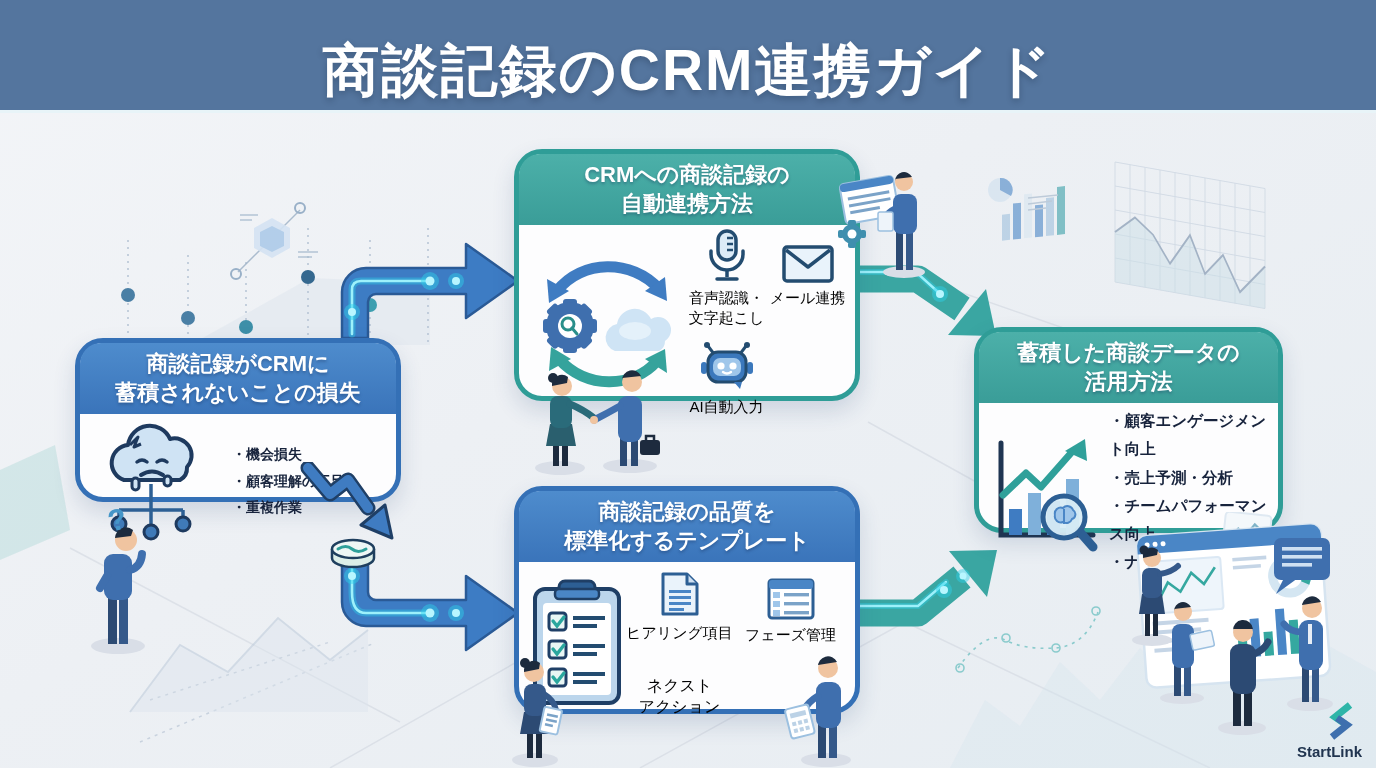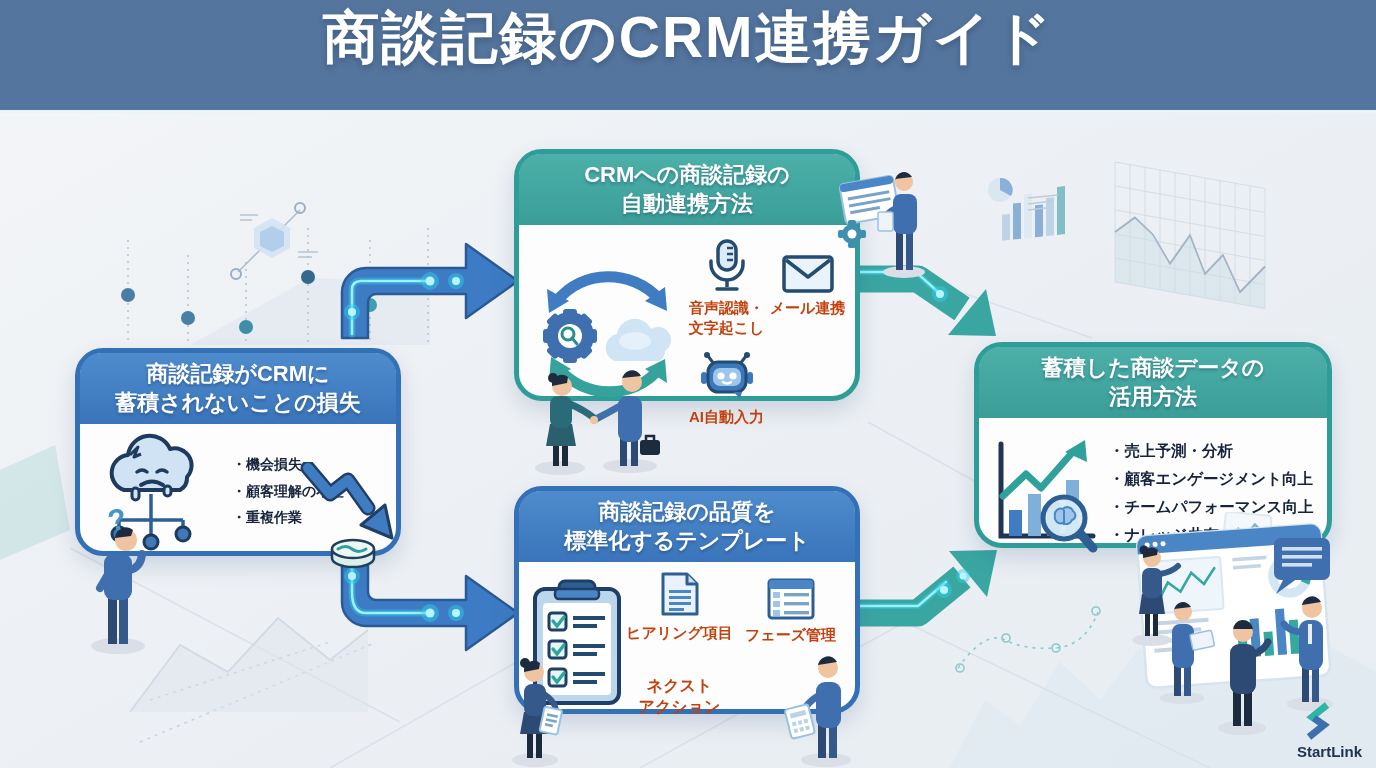--- a/index.html
+++ b/index.html
@@ -14,35 +14,35 @@
   #arrows    { z-index:1; }
   .card      { z-index:2; }
   .decor-el  { position:absolute; z-index:3; }
   #banner    { z-index:5; }
   #logo      { z-index:4; }
 
   
   #banner {
     position:absolute; left:0; top:0; width:1376px; height:113px;
     background:#54759E; border-bottom:3px solid #e8f4f8;
-    display:flex; align-items:flex-start; justify-content:center;
+    display:flex; align-items:flex-end; justify-content:center;
   }
   #banner h1 {
     color:#ffffff; font-size:57px; font-weight:800; letter-spacing:2px;
     text-shadow:0 3px 6px rgba(20,35,60,.30);
   }
 
   
   .card {
     position:absolute; background:#fdfdfe;
     border:5px solid #3470B6; border-radius:28px;
     box-shadow:0 10px 22px rgba(40,70,120,.16);
     display:flex; flex-direction:column;
   }
-  .card.teal { border-color:#2F9D97;gap:10px; }
+  .card.teal { border-color:#2F9D97; }
   .card-header {
     border-radius:21px 21px 0 0;
     background:linear-gradient(180deg,#4e8ccd,#3a74ba);
     display:flex; align-items:center; justify-content:center;
     padding:7px 6px;
   }
   .card.teal .card-header { background:linear-gradient(180deg,#4cb0a9,#3a9d98); }
   .card-title {
     color:#ffffff; font-weight:800; font-size:22px; line-height:1.3;
     text-align:center; white-space:pre-line;
@@ -55,36 +55,36 @@
   #loss-card .bullets li  { font-size:14px; line-height:1.9; }
   #usage-card .bullets li { font-size:15.5px; line-height:1.82; }
 
   .item-grid {
     flex:1; display:grid; grid-template-columns:1fr 1fr;
     row-gap:8px; column-gap:2px; align-items:start;
   }
   .grid-item { display:flex; flex-direction:column; align-items:center; }
   .item-icon-box { height:56px; display:flex; align-items:flex-end; justify-content:center; }
   .item-label {
-    margin-top:5px; font-size:15px; font-weight:700; color:#c2410c;
+    margin-top:5px; font-size:15px; font-weight:400; color:#000000;
     text-align:center; white-space:pre-line; line-height:1.32;
   }
   .text-only { justify-content:center; height:100%; }
   .text-only .item-label { font-size:16px; margin-top:22px; }
 
   
   #question-mark {
     position:absolute; left:108px; top:503px; z-index:3;
     color:#4596c8; font-size:30px; font-weight:800; transform:rotate(-12deg);
   }
 
   
   #logo {
     position:absolute; right:14px; bottom:8px;
-    display:flex; flex-direction:column; align-items:flex-start;
+    display:flex; flex-direction:column; align-items:flex-end;
   }
   #logo-text { font-size:15px; font-weight:700; color:#20344f; margin-top:1px; }
 </style>
 </head>
 <body>
 
 <svg id="bg-decor" class="layer" viewBox="0 0 1376 768">
 
   <g stroke="#d8dde5" stroke-width="1.5" fill="none" opacity="0.8">
     <path d="M70,548 L400,722"></path>
@@ -233,21 +233,21 @@
       <circle cx="944" cy="590" r="4" fill="#B8F6FF"></circle>
     <circle cx="963" cy="576" r="7" fill="#2FD3EC" opacity="0.45"></circle>
       <circle cx="963" cy="576" r="3.5" fill="#B8F6FF"></circle>
   </g>
 </svg>
 
 <header id="banner">
   <h1>商談記録のCRM連携ガイド</h1>
 </header>
 
-<section class="card" id="loss-card" style="left:75px;top:348px;width:326px;height:208px">
+<section class="card" id="loss-card" style="left:75px;top:338px;width:326px;height:164px">
   <div class="card-header">
     <span class="card-title">商談記録がCRMに
 蓄積されないことの損失</span>
   </div>
   <div class="card-body" style="padding:4px 14px 8px">
     <svg width="122" height="126" viewBox="0 0 122 126">
       <path d="M30,62 a18,18 0 0 1 4,-35 a22,22 0 0 1 42,-6 a17,17 0 0 1 17,28 a14,14 0 0 1 -7,13 Z" fill="#cfe3f4" stroke="#1e3a5f" stroke-width="4" stroke-linejoin="round"></path>
       <path d="M36,27 l8,-8 l-4,10 l7,-3" fill="#fff" stroke="#1e3a5f" stroke-width="3" stroke-linejoin="round"></path>
       <path d="M43,44 q5,-4 10,0" fill="none" stroke="#1e3a5f" stroke-width="3.5" stroke-linecap="round"></path>
       <path d="M63,44 q5,-4 10,0" fill="none" stroke="#1e3a5f" stroke-width="3.5" stroke-linecap="round"></path>
@@ -417,21 +417,21 @@
         <span class="item-label">フェーズ管理</span>
       </div>
       <div class="grid-item text-only">
         <span class="item-label">ネクスト
 アクション</span>
       </div>
     </div>
   </div>
 </section>
 
-<section class="card teal" id="usage-card" style="left:974px;top:342px;width:358px;height:206px">
+<section class="card teal" id="usage-card" style="left:974px;top:327px;width:309px;height:206px">
   <div class="card-header">
     <span class="card-title">蓄積した商談データの
 活用方法</span>
   </div>
   <div class="card-body" style="padding:4px 10px 8px">
     <svg width="110" height="122" viewBox="0 0 110 122" style="flex-shrink:0">
       <path d="M12,12 V104 H104" fill="none" stroke="#1f3552" stroke-width="5" stroke-linecap="round"></path>
       <rect x="20" y="78" width="13" height="26" fill="#3f7cc2"></rect>
       <rect x="39" y="62" width="13" height="42" fill="#7fb0da"></rect>
       <rect x="58" y="70" width="13" height="34" fill="#3f7cc2"></rect>
@@ -439,22 +439,22 @@
       <path d="M14,64 L37,42 L52,56 L82,22" fill="none" stroke="#2fa09a" stroke-width="7" stroke-linecap="round" stroke-linejoin="round"></path>
       <polygon points="96,8 98,30 76,20" fill="#2fa09a"></polygon>
       <g>
         <line x1="90" y1="100" x2="104" y2="116" stroke="#2d5f94" stroke-width="9" stroke-linecap="round"></line>
         <circle cx="75" cy="86" r="21" fill="#d8ecf6" fill-opacity="0.95" stroke="#2d5f94" stroke-width="5"></circle>
         <path d="M66,84 a6,6 0 0 1 8,-7 a6,6 0 0 1 10,2 a5,5 0 0 1 -1,9 a6,6 0 0 1 -9,3 a6,6 0 0 1 -8,-7" fill="#9fc6ea" stroke="#4a86c6" stroke-width="2"></path>
         <line x1="75" y1="78" x2="75" y2="93" stroke="#4a86c6" stroke-width="2"></line>
       </g>
     </svg>
     <ul class="bullets" style="margin-left:10px">
+      <li>・顧客エンゲージメント向上</li>
       <li>・売上予測・分析</li>
-      <li>・顧客エンゲージメント向上</li>
       <li>・チームパフォーマンス向上</li>
       <li>・ナレッジ共有</li>
     </ul>
   </div>
 </section>
 
 <svg class="decor-el" style="left:300px;top:462px" width="110" height="115" viewBox="0 0 110 115">
   <polyline points="8,6 30,32 48,18 68,46" fill="none" stroke="#1f3f66" stroke-width="15" stroke-linecap="round" stroke-linejoin="round"></polyline>
   <polyline points="8,6 30,32 48,18 68,46" fill="none" stroke="#3f7cc2" stroke-width="10" stroke-linecap="round" stroke-linejoin="round"></polyline>
   <polygon points="92,76 85,43 61,63" fill="#3f7cc2" stroke="#1f3f66" stroke-width="3" stroke-linejoin="round"></polygon>

